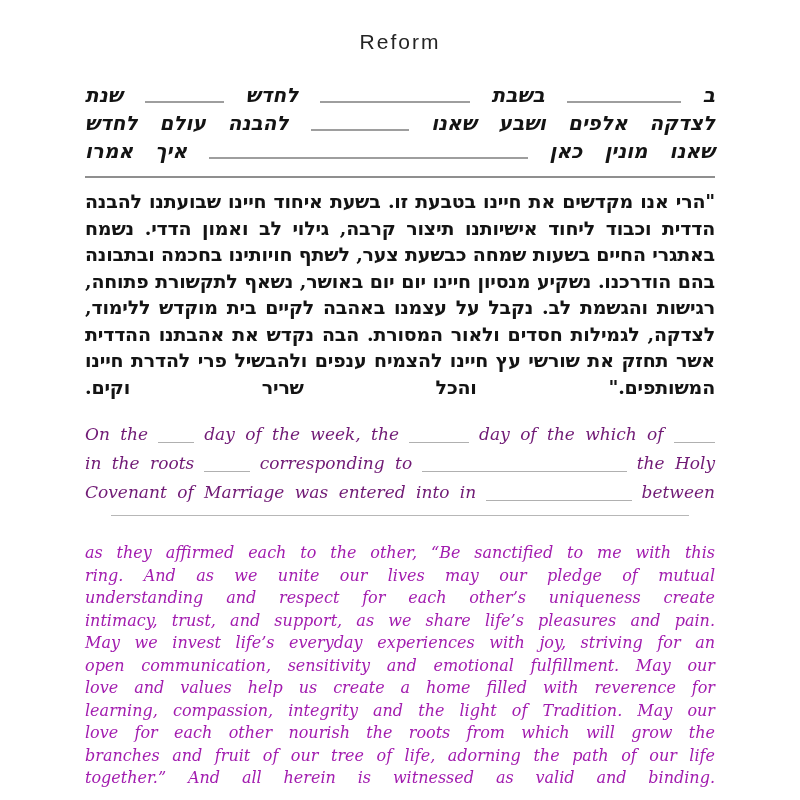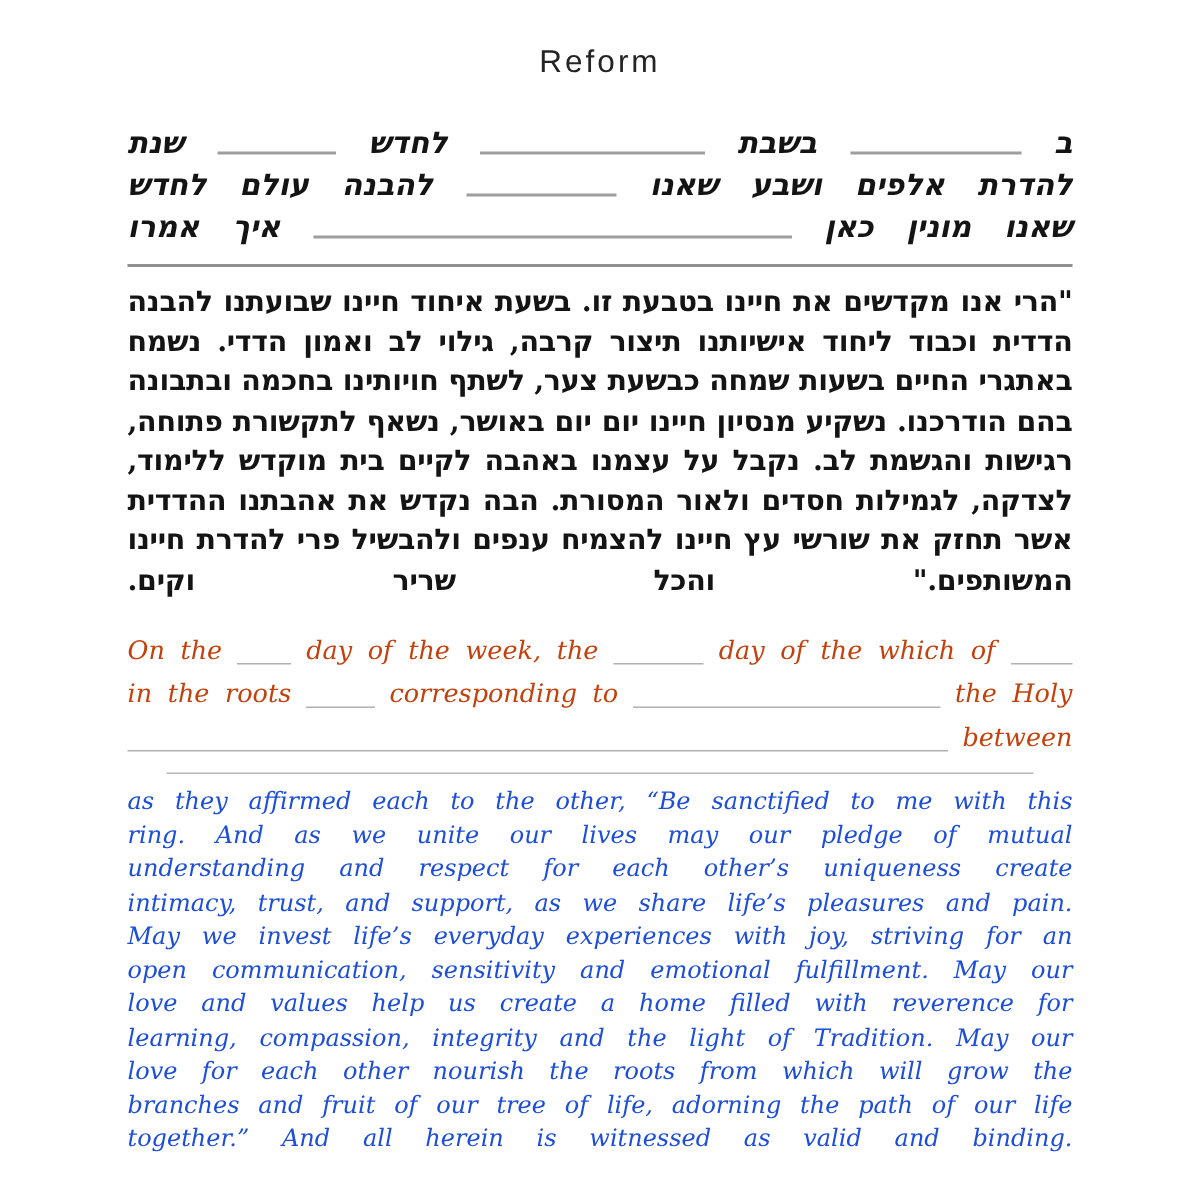--- a/index.html
+++ b/index.html
@@ -34,56 +34,56 @@
     direction:rtl; text-align:justify; text-align-last:justify;
     font-family:"DejaVu Serif","DejaVu Sans",sans-serif; font-weight:700;
     font-size:19px; line-height:26.5px; letter-spacing:-0.2px;
     margin:10px 0 0 0; color:#141414;
   }
   
   .eform { margin-top:18px; }
   .eform-line {
     display:flex; align-items:flex-end; column-gap:10px; height:29px;
     font-family:"DejaVu Serif","Liberation Serif",serif; font-style:italic;
-    font-size:17px; word-spacing:5px; color:#c2410c;
+    font-size:17px; word-spacing:5px; color:#701a75;
   }
   .eform-line .word { line-height:25px; white-space:nowrap; }
   .eform-line .blank { border-bottom:1.5px solid #b0b0b0; margin-bottom:4px; }
   
   .centerblank {
     width:578px; margin:10px auto 0 auto; height:0;
     border-bottom:1.5px solid #b7b7b7;
   }
   
   .epara {
     text-align:justify; text-align-last:justify;
     font-family:"DejaVu Serif","Liberation Serif",serif; font-style:italic;
     font-size:16px; line-height:22.5px; word-spacing:6px;
-    margin:7px 0 0 0; color:#1d4ed8;
+    margin:26px 0 0 0; color:#a21caf;
   }
 </style>
 </head>
 <body>
 
 <div class="page">
 
   <h1 class="title">Reform</h1>
 
   <section class="hform">
     <div class="hform-line">
         <span class="word">ב</span>
         <span class="blank" style="flex-grow: 1.3;"></span>
         <span class="word">בשבת</span>
         <span class="blank" style="flex-grow: 1.7;"></span>
         <span class="word">לחדש</span>
         <span class="blank" style="flex-grow: 0.9;"></span>
         <span class="word">שנת</span>
       </div>
     <div class="hform-line">
-        <span class="word">להדרת</span>
+        <span class="word">לצדקה</span>
         <span class="word">אלפים</span>
         <span class="word">ושבע</span>
         <span class="word">שאנו</span>
         <span class="blank" style="flex-grow: 1.4;"></span>
         <span class="word">להבנה</span>
         <span class="word">עולם</span>
         <span class="word">לחדש</span>
       </div>
     <div class="hform-line">
         <span class="word">שאנו</span>
@@ -109,20 +109,21 @@
         <span class="blank" style="flex-grow: 1.1;"></span>
       </div>
     <div class="eform-line">
         <span class="word">in the roots</span>
         <span class="blank" style="flex-grow: 0.8;"></span>
         <span class="word">corresponding to</span>
         <span class="blank" style="flex-grow: 3.6;"></span>
         <span class="word">the Holy</span>
       </div>
     <div class="eform-line">
+        <span class="word">Covenant of Marriage was entered into in</span>
         <span class="blank" style="flex-grow: 4;"></span>
         <span class="word">between</span>
       </div>
   </section>
 
   <div class="centerblank"></div>
 
   <p class="epara">as they affirmed each to the other, “Be sanctified to me with this ring. And as we unite our lives may our pledge of mutual understanding and respect for each other’s uniqueness create intimacy, trust, and support, as we share life’s pleasures and pain. May we invest life’s everyday experiences with joy, striving for an open communication, sensitivity and emotional fulfillment. May our love and values help us create a home filled with reverence for learning, compassion, integrity and the light of Tradition. May our love for each other nourish the roots from which will grow the branches and fruit of our tree of life, adorning the path of our life together.” And all herein is witnessed as valid and binding.</p>
 
 </div>

